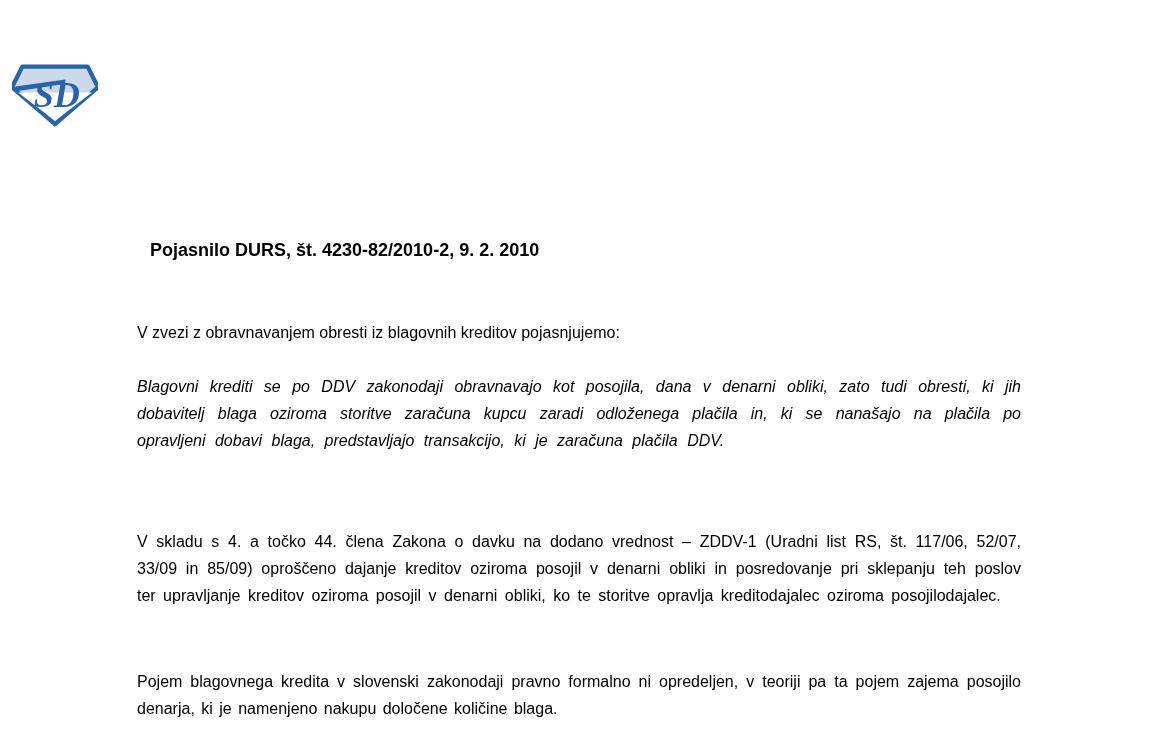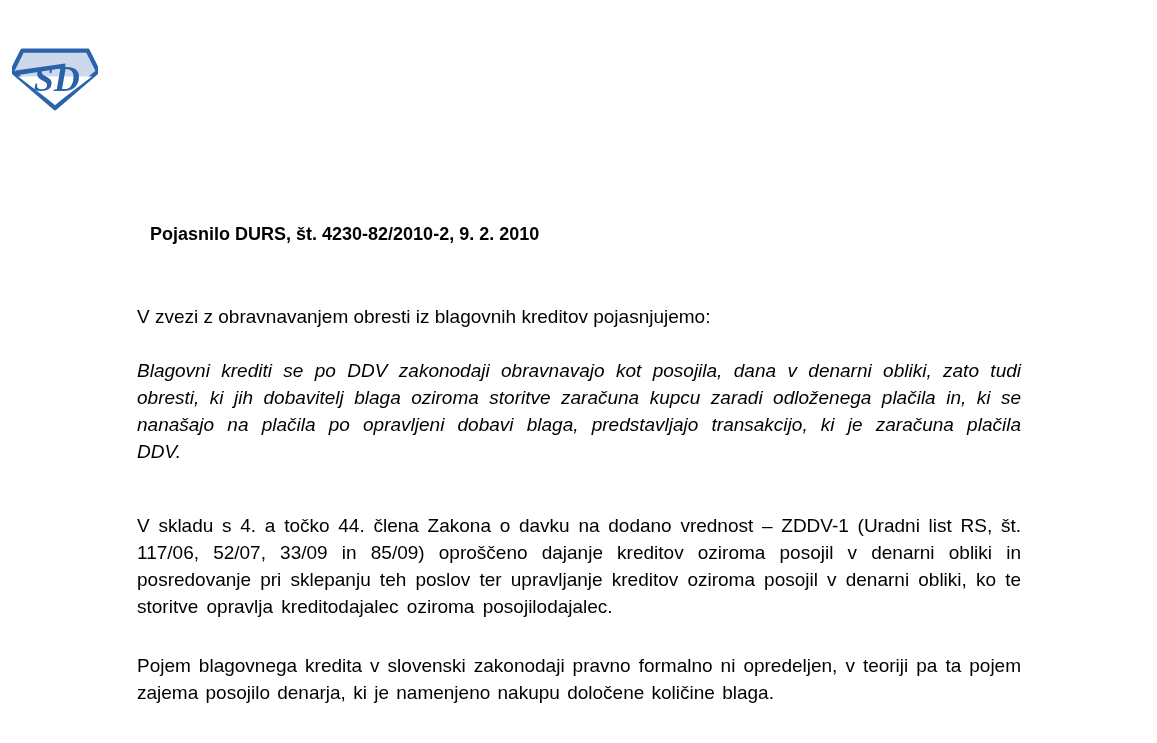--- a/index.html
+++ b/index.html
@@ -10,20 +10,21 @@
   body {
     position: relative;
     font-family: "Liberation Sans", sans-serif;
     color: #000000;
     overflow: hidden;
   }
   .page {
     position: absolute;
     inset: 0;
     background: #ffffff;
+    margin-top: 16px;
   }
   .logo {
     position: absolute;
     left: 12px; top: 47px;
     width: 86px; height: 64px;
   }
   .logo svg { display: block; width: 100%; height: 100%; }
   .title {
     position: absolute;
     left: 137px; top: 163px;
@@ -38,21 +39,21 @@
     position: absolute;
     left: 150px; top: 224px;
     width: 884px;
     font-size: 18px;
     font-weight: bold;
   }
   .para {
     position: absolute;
     left: 137px;
     width: 884px;
-    font-size: 19px;
+    font-size: 16px;
     line-height: 27px;
   }
   .intro { top: 303px; }
   .quote {
     top: 357px;
     font-style: italic;
     text-align: justify;
     word-spacing: 5px;
   }
   .quote b { font-weight: normal; }

